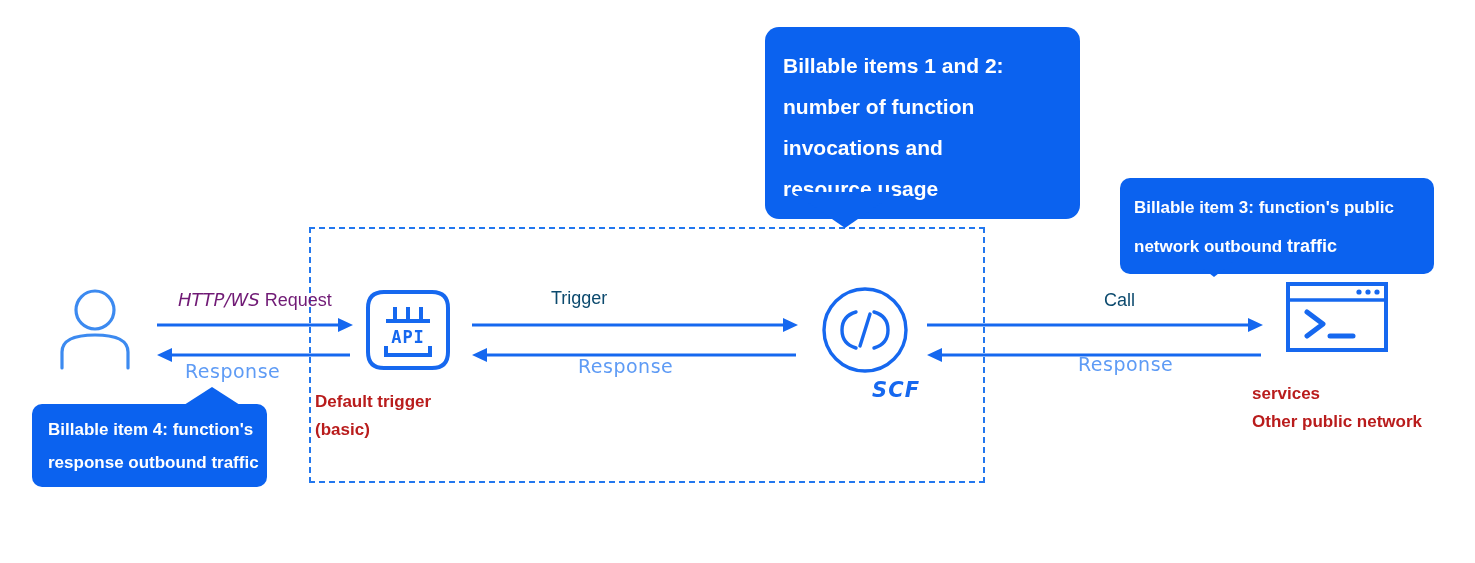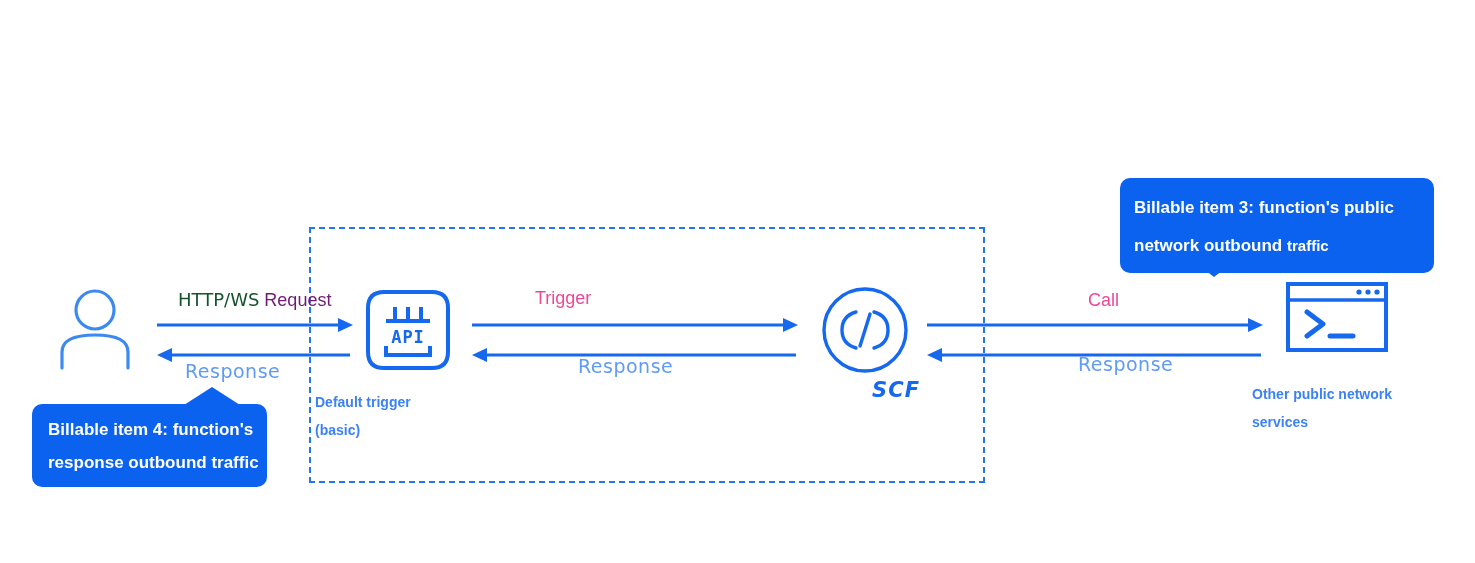--- a/index.html
+++ b/index.html
@@ -77,21 +77,21 @@
     border-radius: 10px;
   }
   #callout-billing-3 .tail {
     left: 66px;
     top: 77px;
     border-left: 28px solid transparent;
     border-right: 28px solid transparent;
     border-top: 22px solid #0B62EF;
   }
   #callout-billing-3 .big {
-    font-size: 15px;
+    font-size: 18px;
   }
 
   
   #callout-billing-4 {
     left: 32px;
     top: 404px;
     width: 235px;
     padding: 9px 16px 8px 16px;
     font-size: 17px;
     line-height: 33px;
@@ -109,23 +109,23 @@
   .node { position: absolute; }
 
   #node-user      { left: 58px;   top: 288px; width: 74px;  height: 82px; }
   #node-apigw     { left: 366px;  top: 290px; width: 84px;  height: 80px; }
   #node-scf       { left: 820px;  top: 285px; width: 90px;  height: 90px; }
   #node-external  { left: 1285px; top: 281px; width: 104px; height: 72px; }
 
   
   .caption {
     position: absolute;
-    color: #3b82f6;
+    color: #b91c1c;
     font-weight: bold;
-    font-size: 14px;
+    font-size: 17px;
     line-height: 28px;
   }
   #caption-apigw    { left: 315px;  top: 388px; width: 180px; }
   #caption-external { left: 1252px; top: 380px; width: 210px; }
 
   #caption-scf {
     position: absolute;
     left: 810px;
     top: 378px;
     width: 110px;
@@ -143,29 +143,30 @@
   #arrows-user-api { left: 155px;  top: 310px; }
   #arrows-api-scf  { left: 470px;  top: 310px; }
   #arrows-scf-ext  { left: 925px;  top: 310px; }
 
   
   .edge-label {
     position: absolute;
     font-size: 18px;
     white-space: nowrap;
   }
-  .lbl-upper { color: #ec4899; }
+  .lbl-upper { color: #0c4a6e; margin-left: 16px; }
   .lbl-resp  {
     color: #5E9BF5;
     font-family: "DejaVu Sans", sans-serif;
     font-size: 19px;
     letter-spacing: 0.5px;
   }
   .lbl-proto {
-    color: #14532d;
+    color: #701a75;
+    font-style: italic;
     font-family: "DejaVu Sans", sans-serif;
   }
   .lbl-req { color: #701a75; }
 
   #label-http     { left: 178px;  top: 289px; }
   #label-resp-1   { left = 0; left: 185px;  top: 360px; }
   #label-trigger  { left: 535px;  top: 288px; }
   #label-resp-2   { left: 578px;  top: 355px; }
   #label-call     { left: 1088px; top: 290px; }
   #label-resp-3   { left: 1078px; top: 353px; }
@@ -244,24 +245,31 @@
       <rect x="3" y="3" width="98" height="66" fill="none" stroke="#1668EF" stroke-width="4"></rect>
       <line x1="3" y1="19" x2="101" y2="19" stroke="#1668EF" stroke-width="3.5"></line>
       <circle cx="74" cy="11" r="2.6" fill="#1668EF"></circle>
       <circle cx="83" cy="11" r="2.6" fill="#1668EF"></circle>
       <circle cx="92" cy="11" r="2.6" fill="#1668EF"></circle>
       <polyline points="22,31 38,43 22,55" fill="none" stroke="#1668EF" stroke-width="5" stroke-linecap="round" stroke-linejoin="round"></polyline>
       <line x1="45" y1="55" x2="68" y2="55" stroke="#1668EF" stroke-width="5" stroke-linecap="round"></line>
     </svg>
   </div>
   <div class="caption" id="caption-external">
+    <div>services</div>
     <div>Other public network</div>
-    <div>services</div>
-  </div>
-
+  </div>
+
+  <div class="callout" id="callout-billing-1">
+    <span class="line">Billable items 1 and 2:</span>
+    <span class="line">number of function</span>
+    <span class="line">invocations and</span>
+    <span class="line">resource usage</span>
+    <span class="tail"></span>
+  </div>
 
   <div class="callout" id="callout-billing-3">
     <span class="line">Billable item 3: function's public</span>
     <span class="line"><span>network outbound </span><span class="big">traffic</span></span>
     <span class="tail"></span>
   </div>
 
   <div class="callout" id="callout-billing-4">
     <span class="line">Billable item 4: function's</span>
     <span class="line">response outbound traffic</span>

